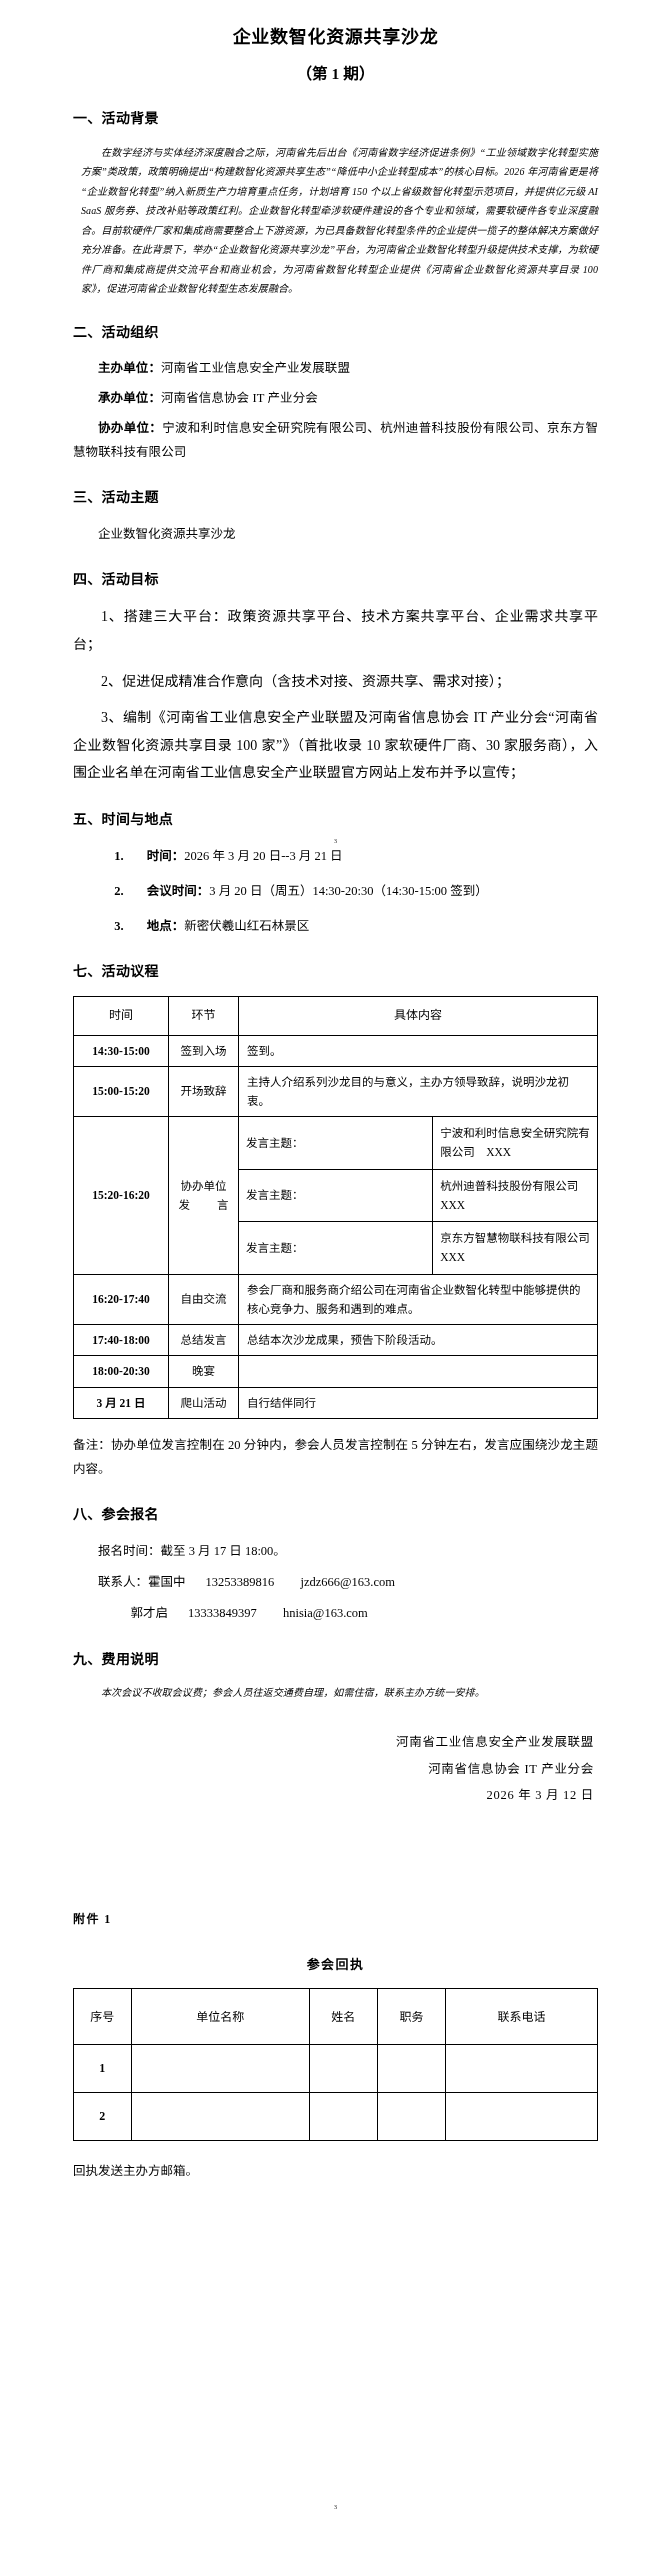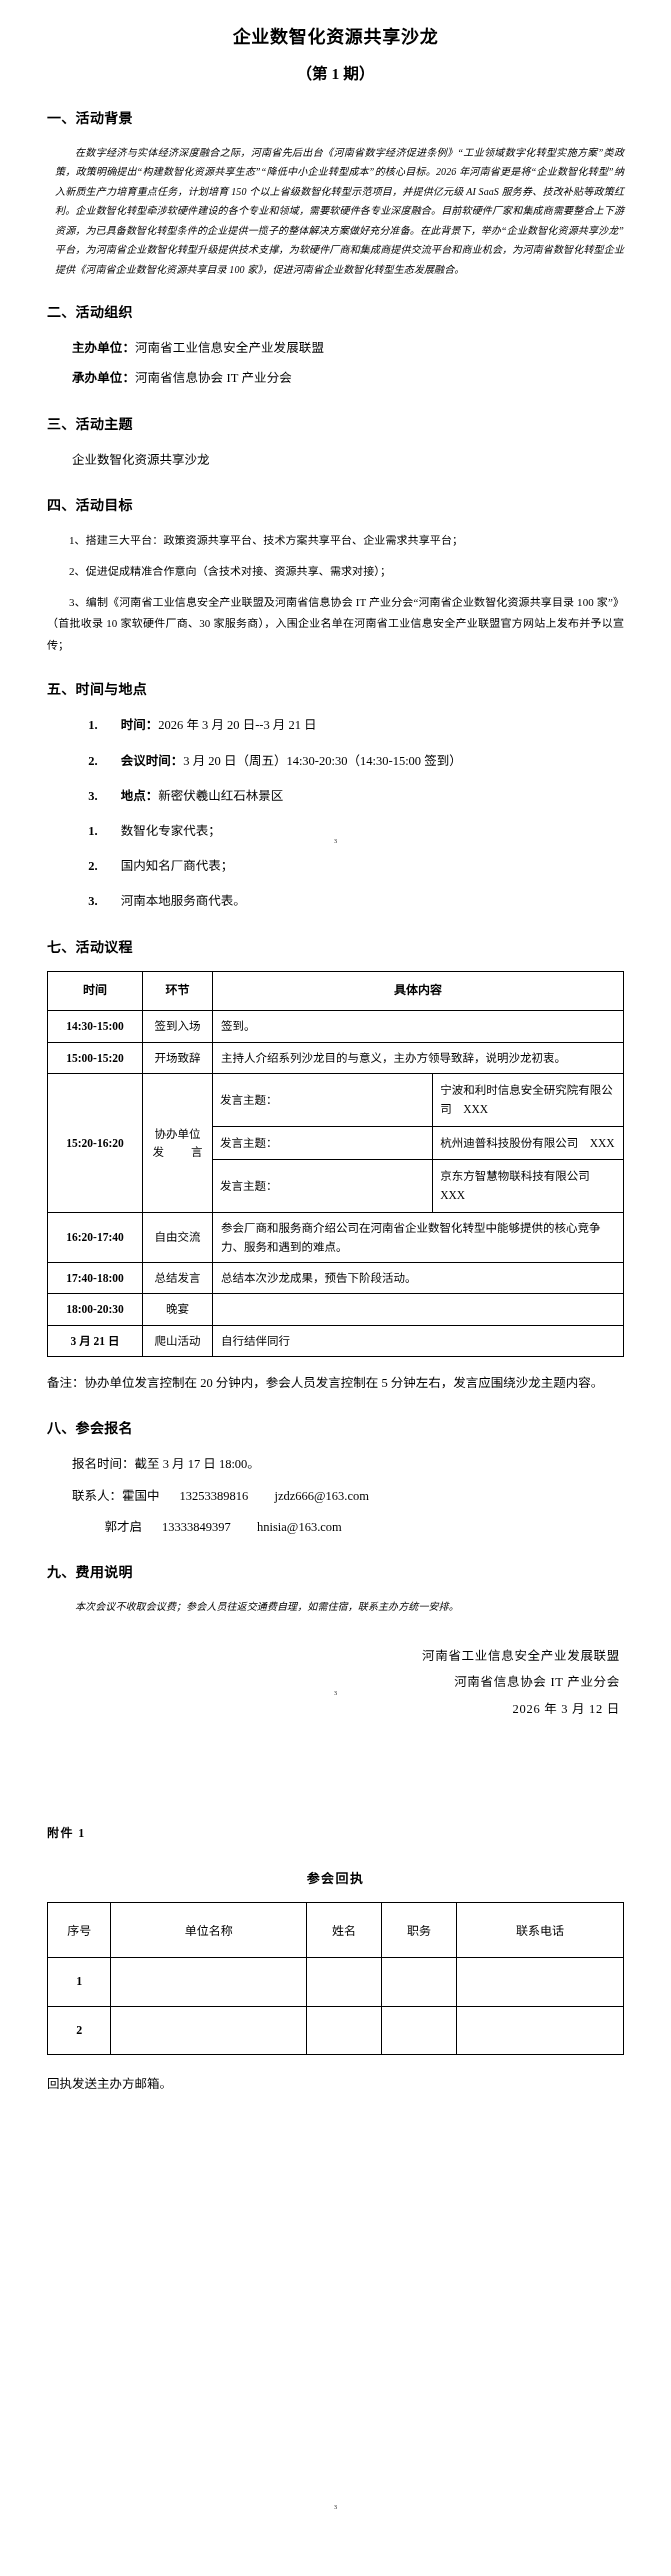--- a/index.html
+++ b/index.html
@@ -13,21 +13,21 @@
     min-height: 2576px;
     font-family: "Liberation Serif", "DejaVu Serif", serif;
     color: #000000;
     -webkit-font-smoothing: antialiased;
   }
   .page {
     position: relative;
     width: 671px;
     min-height: 2576px;
     box-sizing: border-box;
-    padding: 0 47px;
+    padding: 0 73px;
   }
   
   .doc-title {
     text-align: center;
     font-size: 18px;
     font-weight: bold;
     letter-spacing: 0.7px;
     padding-top: 24px;
     line-height: 1.5;
   }
@@ -73,21 +73,21 @@
     line-height: 1.95;
     margin: 0 0 4px 0;
     text-indent: 2em;
   }
   ol.num-list {
     margin: 0;
     padding: 0;
     list-style: none;
   }
   ol.num-list li {
-    font-size: 11px;
+    font-size: 14px;
     line-height: 1.95;
     margin: 0 0 9.5px 0;
     text-indent: 2em;
     text-align: justify;
     letter-spacing: 0.1px;
   }
   ul.plain-list {
     margin: 0;
     padding: 0;
     list-style: none;
@@ -111,21 +111,21 @@
     border: 0.7px solid #000000;
     padding: 6px 6px;
     font-size: 11.5px;
     line-height: 1.6;
     vertical-align: middle;
     font-weight: normal;
     text-align: left;
   }
   table.agenda th {
     text-align: center;
-    font-weight: bold;
+    font-weight: normal;
     font-size: 12px;
     padding: 9.5px 4px;
   }
   table.agenda td.c-time {
     text-align: center;
     font-weight: bold;
     white-space: nowrap;
     width: 95px;
   }
   table.agenda td.c-seg {
@@ -252,20 +252,23 @@
 
   <h2 class="section-heading">一、活动背景</h2>
   <p class="body-para">在数字经济与实体经济深度融合之际，河南省先后出台《河南省数字经济促进条例》“工业领域数字化转型实施方案”类政策，政策明确提出“构建数智化资源共享生态”“降低中小企业转型成本”的核心目标。2026 年河南省更是将“企业数智化转型”纳入新质生产力培育重点任务，计划培育 150 个以上省级数智化转型示范项目，并提供亿元级 AI SaaS 服务券、技改补贴等政策红利。企业数智化转型牵涉软硬件建设的各个专业和领域，需要软硬件各专业深度融合。目前软硬件厂家和集成商需要整合上下游资源，为已具备数智化转型条件的企业提供一揽子的整体解决方案做好充分准备。在此背景下，举办“企业数智化资源共享沙龙”平台，为河南省企业数智化转型升级提供技术支撑，为软硬件厂商和集成商提供交流平台和商业机会，为河南省数智化转型企业提供《河南省企业数智化资源共享目录 100 家》，促进河南省企业数智化转型生态发展融合。</p>
 
   <h2 class="section-heading">二、活动组织</h2>
   <p class="org-line">
     <span class="label-bold">主办单位：</span><span>河南省工业信息安全产业发展联盟</span>
   </p>
   <p class="org-line">
     <span class="label-bold">承办单位：</span><span>河南省信息协会 IT 产业分会</span>
+  </p>
+  <p class="org-line hanging">
+    <span class="label-bold">协办单位：</span><span>宁波和利时信息安全研究院有限公司、杭州迪普科技股份有限公司、京东方智慧物联科技有限公司</span>
   </p>
 
   <h2 class="section-heading">三、活动主题</h2>
   <p class="theme-line">企业数智化资源共享沙龙</p>
 
   <h2 class="section-heading">四、活动目标</h2>
   <ol class="num-list">
     <li>1、搭建三大平台：政策资源共享平台、技术方案共享平台、企业需求共享平台；</li>
     <li>2、促进促成精准合作意向（含技术对接、资源共享、需求对接）；</li>
     <li>3、编制《河南省工业信息安全产业联盟及河南省信息协会 IT 产业分会“河南省企业数智化资源共享目录 100 家”》（首批收录 10 家软硬件厂商、30 家服务商），入围企业名单在河南省工业信息安全产业联盟官方网站上发布并予以宣传；</li>
@@ -282,34 +285,20 @@
     <li>
       <span class="li-num">2.</span>
       <span class="gap-s"></span><span class="label-bold">会议时间：</span><span>3 月 20 日（周五）14:30-20:30（14:30-15:00 签到）</span>
     </li>
     <li>
       <span class="li-num">3.</span>
       <span class="gap-s"></span><span class="label-bold">地点：</span><span>新密伏羲山红石林景区</span>
     </li>
   </ul>
 
-  <ul class="plain-list">
-    <li>
-      <span class="li-num">1.</span>
-      <span class="gap-s"></span><span>数智化专家代表；</span>
-    </li>
-    <li>
-      <span class="li-num">2.</span>
-      <span class="gap-s"></span><span>国内知名厂商代表；</span>
-    </li>
-    <li>
-      <span class="li-num">3.</span>
-      <span class="gap-s"></span><span>河南本地服务商代表。</span>
-    </li>
-  </ul>
 
   <h2 class="section-heading">七、活动议程</h2>
   <table class="agenda">
     <colgroup>
       <col style="width:95px">
       <col style="width:70px">
       <col>
     </colgroup>
     <thead>
       <tr>

